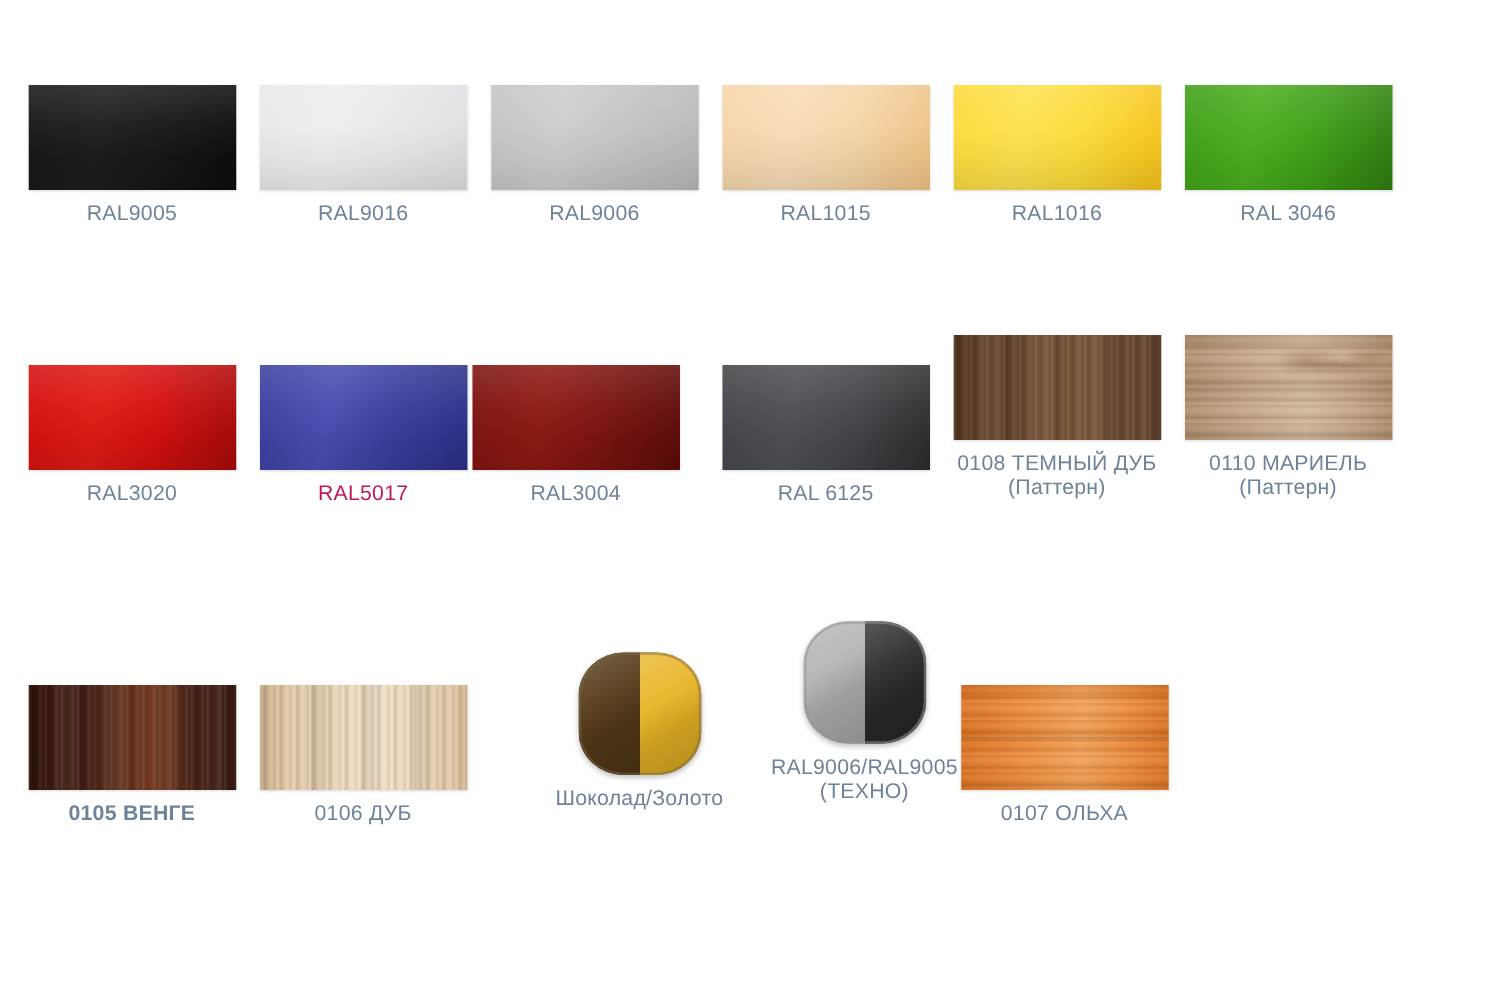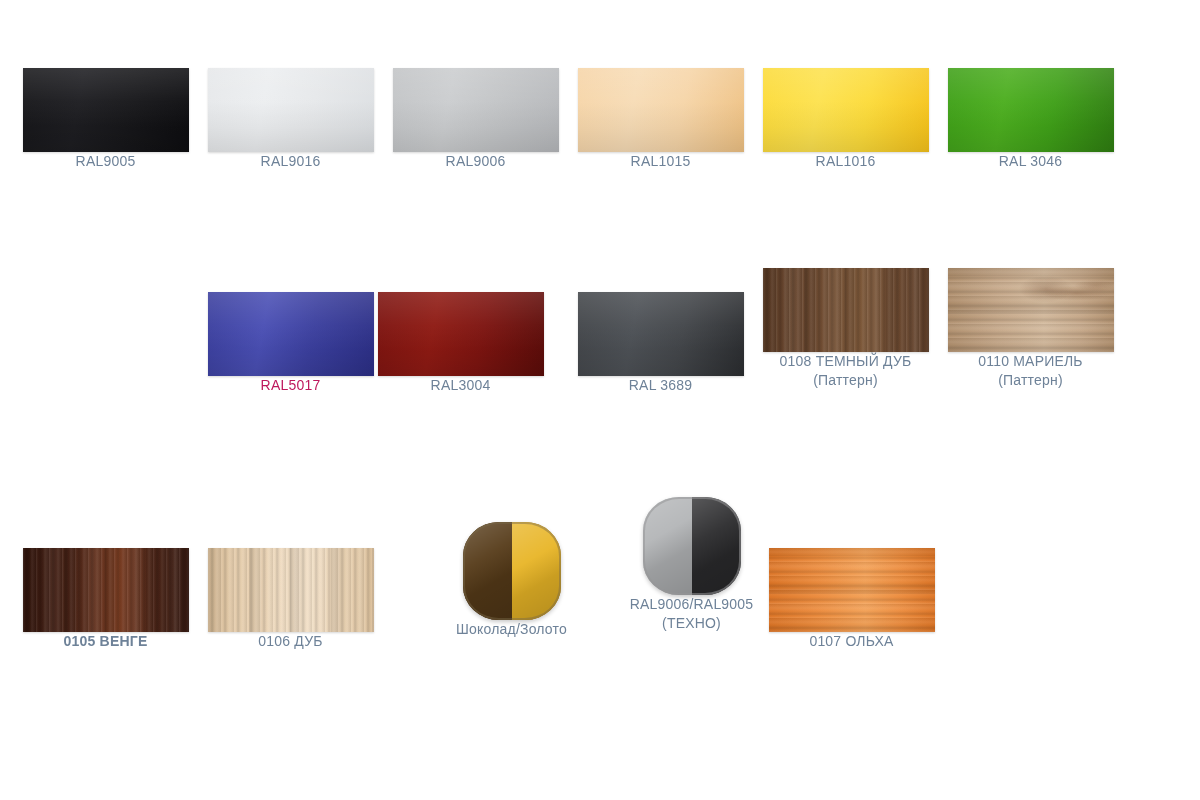--- a/index.html
+++ b/index.html
@@ -52,23 +52,24 @@
   }
 
   
   .chip .sheen {
     position: absolute;
     inset: 0;
     pointer-events: none;
   }
 
   .label {
+    margin-top: 9px;
     text-align: center;
     color: #6e8298;
-    font-size: 14px;
+    font-size: 17px;
     line-height: 19px;
     letter-spacing: 0.2px;
     white-space: pre-line;
   }
 
   
   .grain-vert::after {
     content: "";
     position: absolute;
     inset: 0;
@@ -187,20 +188,28 @@
       <div class="label" style="color: rgb(110, 130, 152); text-align: center;">RAL1016</div>
     </div>
     <div class="swatch-cell" style="left: 938px; top: 68px;">
       <div class="chip-wrap">
         <div class="chip" style="background: linear-gradient(100deg, rgb(63, 160, 24) 0%, rgb(76, 174, 31) 34%, rgb(63, 160, 24) 62%, rgb(47, 125, 17) 100%);">
           <div class="sheen" style="background: linear-gradient(rgba(255, 255, 255, 0.12) 0%, rgba(255, 255, 255, 0.03) 40%, rgba(0, 0, 0, 0.04) 70%, rgba(0, 0, 0, 0.1) 100%);"></div>
         </div>
       </div>
       <div class="label" style="color: rgb(110, 130, 152);">RAL 3046</div>
     </div>
+    <div class="swatch-cell" style="left: 13px; top: 292px;">
+      <div class="chip-wrap">
+        <div class="chip" style="background: linear-gradient(100deg, rgb(211, 16, 15) 0%, rgb(224, 27, 20) 34%, rgb(211, 16, 15) 62%, rgb(166, 11, 10) 100%);">
+          <div class="sheen" style="background: linear-gradient(rgba(255, 255, 255, 0.12) 0%, rgba(255, 255, 255, 0.03) 40%, rgba(0, 0, 0, 0.04) 70%, rgba(0, 0, 0, 0.1) 100%);"></div>
+        </div>
+      </div>
+      <div class="label" style="color: rgb(110, 130, 152);">RAL3020</div>
+    </div>
     <div class="swatch-cell" style="left: 198px; top: 292px;">
       <div class="chip-wrap">
         <div class="chip" style="background: linear-gradient(100deg, rgb(59, 63, 158) 0%, rgb(74, 79, 180) 34%, rgb(59, 63, 158) 62%, rgb(44, 47, 134) 100%);">
           <div class="sheen" style="background: linear-gradient(rgba(255, 255, 255, 0.12) 0%, rgba(255, 255, 255, 0.03) 40%, rgba(0, 0, 0, 0.04) 70%, rgba(0, 0, 0, 0.1) 100%);"></div>
         </div>
       </div>
       <div class="label" style="color: #be185d;">RAL5017</div>
     </div>
     <div class="swatch-cell" style="left: 368px; top: 292px; justify-content: space-between;">
       <div class="chip-wrap">
@@ -209,21 +218,21 @@
         </div>
       </div>
       <div class="label" style="color: rgb(110, 130, 152);">RAL3004</div>
     </div>
     <div class="swatch-cell" style="left: 568px; top: 292px;">
       <div class="chip-wrap">
         <div class="chip" style="background: linear-gradient(100deg, rgb(67, 70, 74) 0%, rgb(77, 81, 86) 34%, rgb(67, 70, 74) 62%, rgb(43, 45, 48) 100%);">
           <div class="sheen" style="background: linear-gradient(rgba(255, 255, 255, 0.12) 0%, rgba(255, 255, 255, 0.03) 40%, rgba(0, 0, 0, 0.04) 70%, rgba(0, 0, 0, 0.1) 100%);"></div>
         </div>
       </div>
-      <div class="label" style="color: rgb(110, 130, 152);">RAL 3689</div>
+      <div class="label" style="color: rgb(110, 130, 152);">RAL 6125</div>
     </div>
     <div class="swatch-cell" style="left: 753px; top: 268px;">
       <div class="chip-wrap">
         <div class="chip grain-vert" style="background: linear-gradient(90deg, rgb(90, 58, 36) 0%, rgb(109, 74, 49) 30%, rgb(125, 88, 57) 58%, rgb(109, 74, 49) 80%, rgb(90, 58, 36) 100%);"></div>
       </div>
       <div class="label" style="color: rgb(110, 130, 152);">0108 ТЕМНЫЙ ДУБ
 (Паттерн)</div>
     </div>
     <div class="swatch-cell" style="left: 938px; top: 268px;">
       <div class="chip-wrap">

